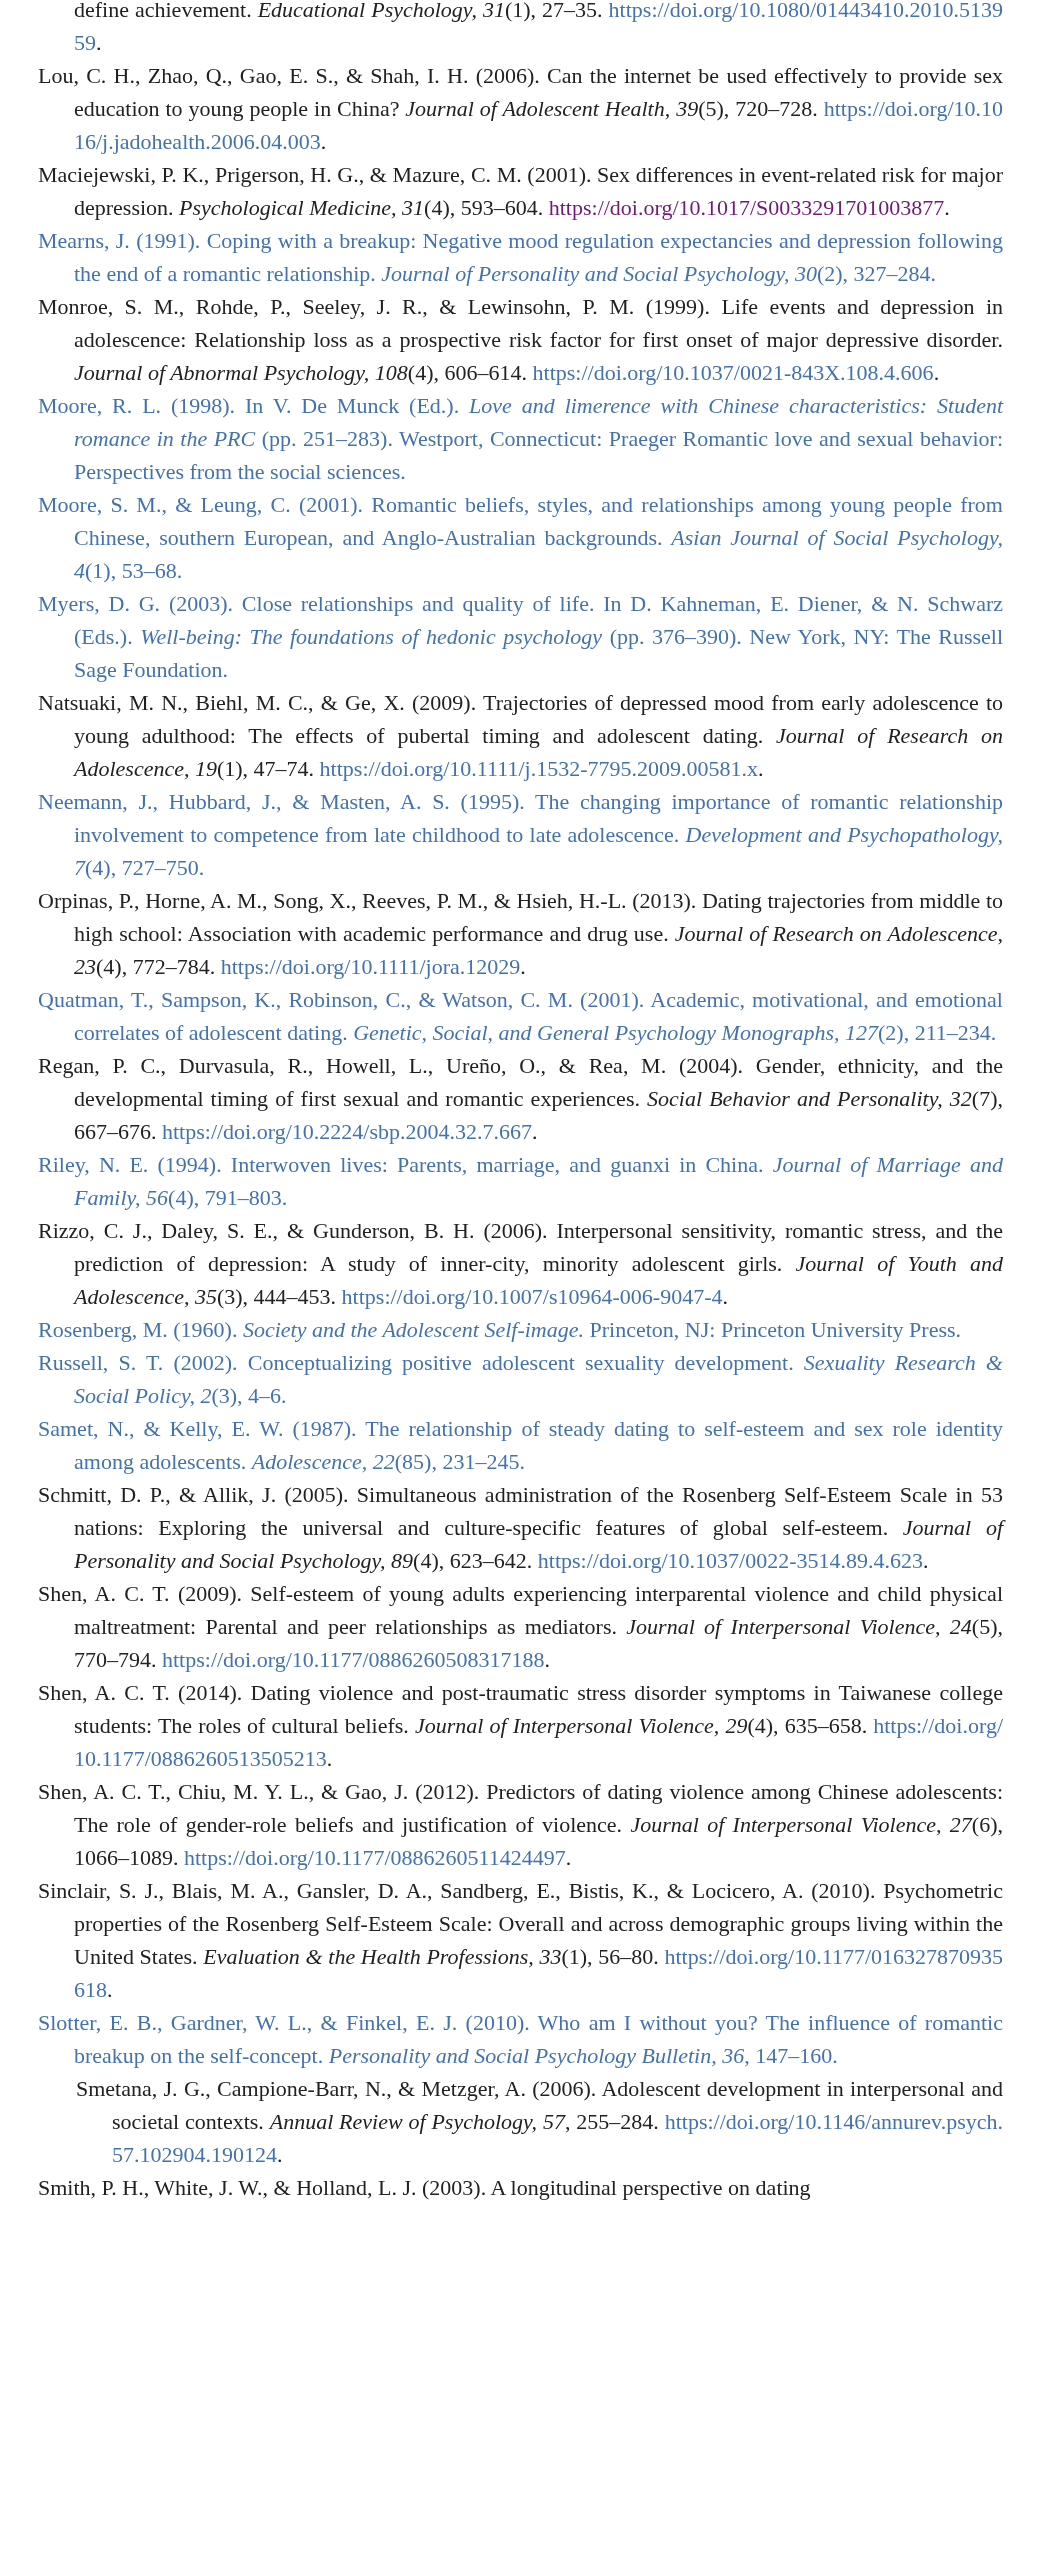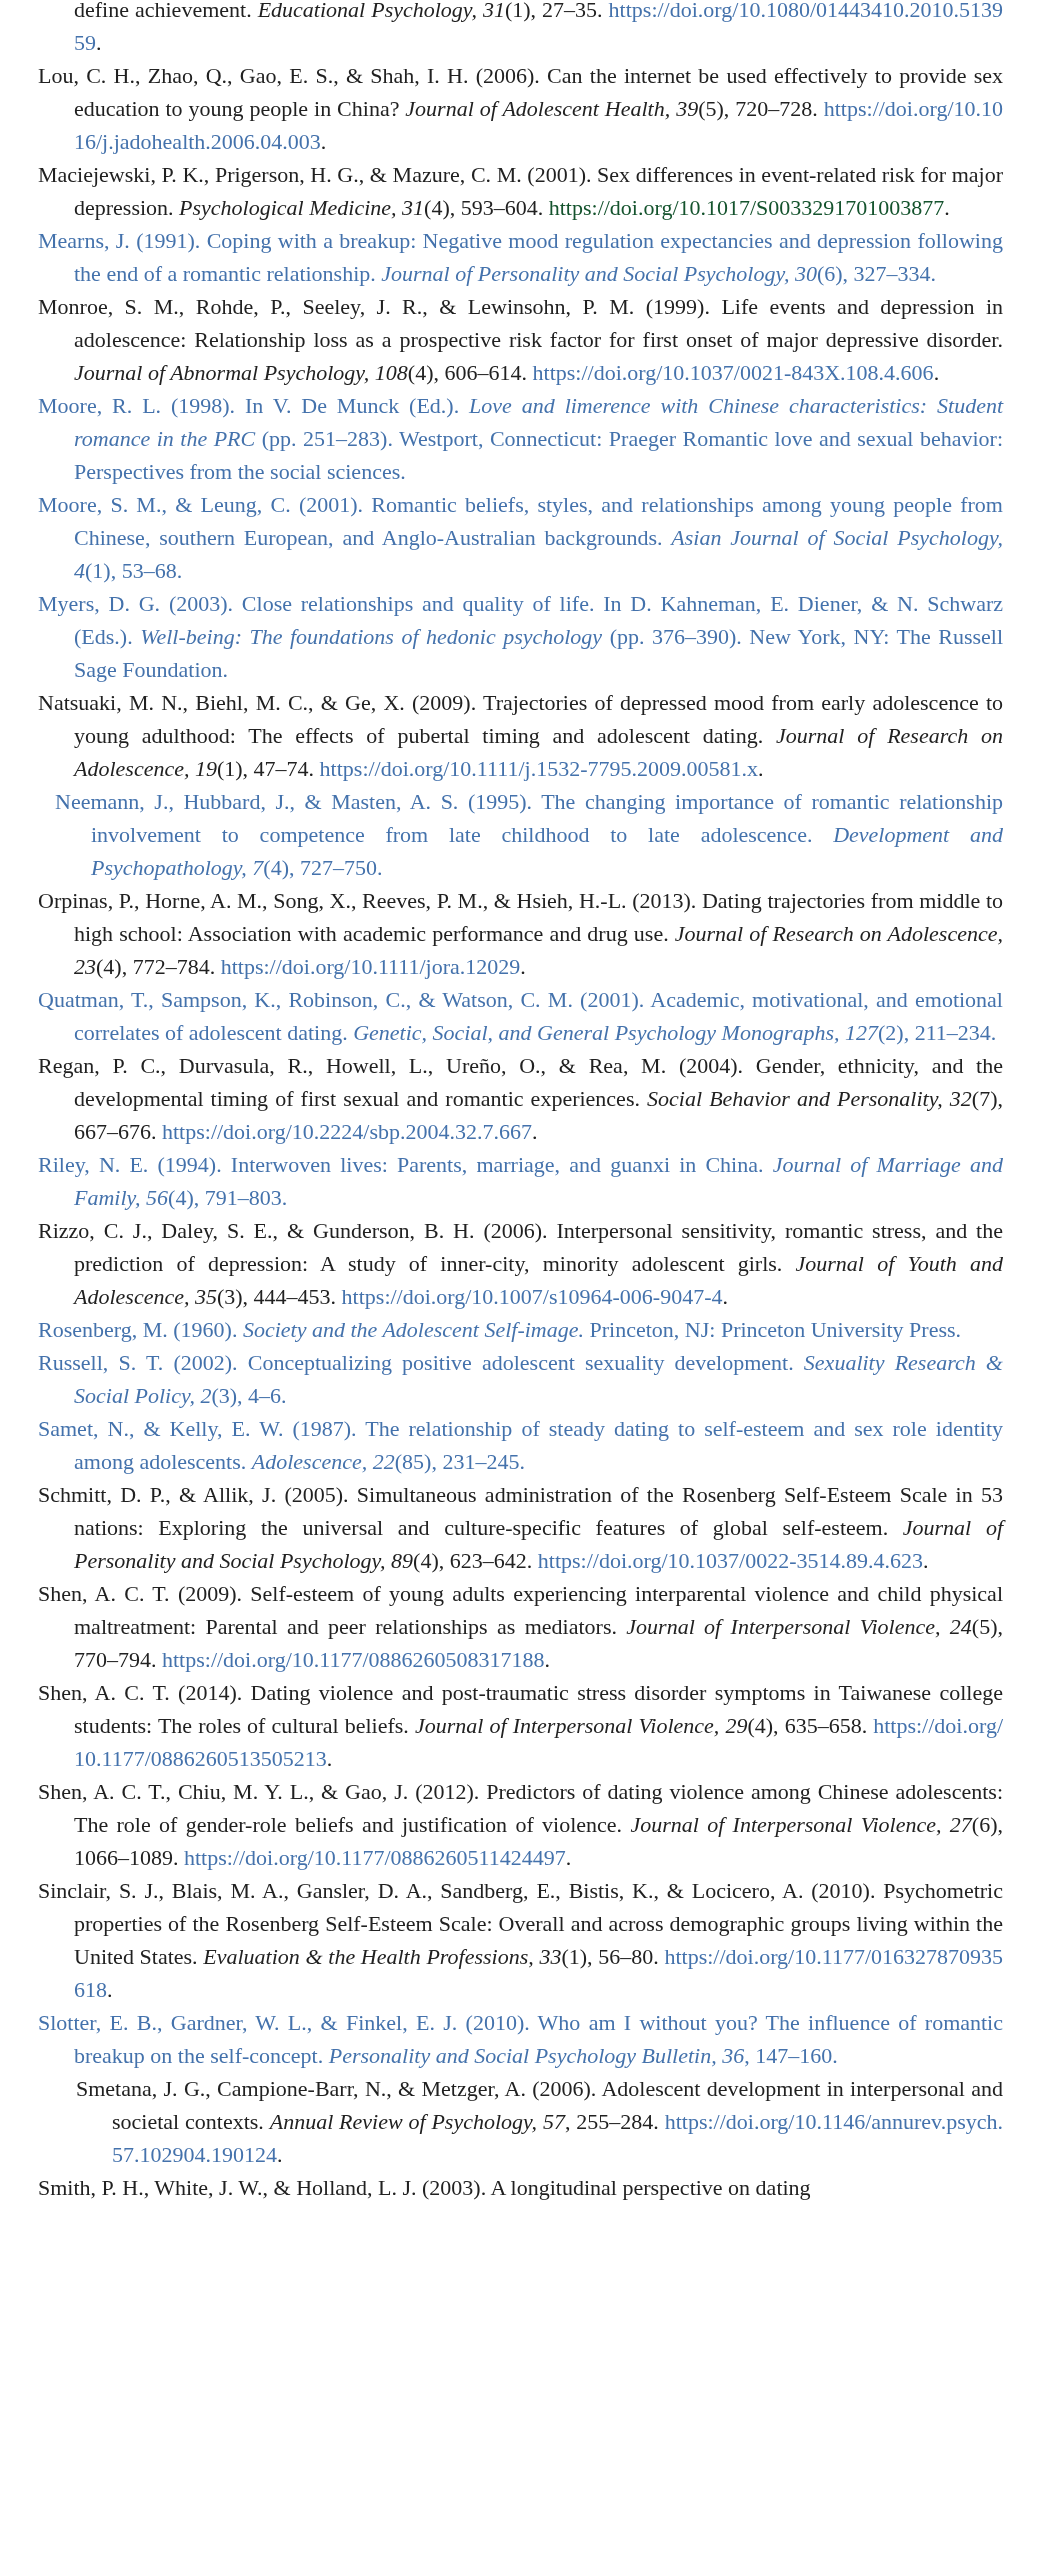--- a/index.html
+++ b/index.html
@@ -36,28 +36,28 @@
     word-break: break-all;
   }
 </style>
 </head>
 <body style="background: rgb(255, 255, 255);">
 
 <div class="page">
   <div>
       <p class="ref partial-top" style="color: rgb(33, 33, 33);"><span>define achievement. </span><span class="it">Educational Psychology, 31</span><span>(1), 27–35. </span><a class="doi" style="color: rgb(68, 114, 172);">https://doi.org/10.1080/01443410.2010.513959</a><span>.</span></p>
       <p class="ref" style="color: rgb(33, 33, 33);"><span>Lou, C. H., Zhao, Q., Gao, E. S., &amp; Shah, I. H. (2006). Can the internet be used effectively to provide sex education to young people in China? </span><span class="it">Journal of Adolescent Health, 39</span><span>(5), 720–728. </span><a class="doi" style="color: rgb(68, 114, 172);">https://doi.org/10.1016/j.jadohealth.2006.04.003</a><span>.</span></p>
-      <p class="ref" style="color: rgb(33, 33, 33);"><span>Maciejewski, P. K., Prigerson, H. G., &amp; Mazure, C. M. (2001). Sex differences in event-related risk for major depression. </span><span class="it">Psychological Medicine, 31</span><span>(4), 593–604. </span><a class="doi" style="color: #14532d;">https://doi.org/10.1017/S0033291701003877</a><span>.</span></p>
-      <p class="ref" style="color: rgb(68, 114, 172);"><span>Mearns, J. (1991). Coping with a breakup: Negative mood regulation expectancies and depression following the end of a romantic relationship. </span><span class="it">Journal of Personality and Social Psychology, 30</span><span>(6), 327–334.</span></p>
+      <p class="ref" style="color: rgb(33, 33, 33);"><span>Maciejewski, P. K., Prigerson, H. G., &amp; Mazure, C. M. (2001). Sex differences in event-related risk for major depression. </span><span class="it">Psychological Medicine, 31</span><span>(4), 593–604. </span><a class="doi" style="color: #701a75;">https://doi.org/10.1017/S0033291701003877</a><span>.</span></p>
+      <p class="ref" style="color: rgb(68, 114, 172);"><span>Mearns, J. (1991). Coping with a breakup: Negative mood regulation expectancies and depression following the end of a romantic relationship. </span><span class="it">Journal of Personality and Social Psychology, 30</span><span>(2), 327–284.</span></p>
       <p class="ref" style="color: rgb(33, 33, 33);"><span>Monroe, S. M., Rohde, P., Seeley, J. R., &amp; Lewinsohn, P. M. (1999). Life events and depression in adolescence: Relationship loss as a prospective risk factor for first onset of major depressive disorder. </span><span class="it">Journal of Abnormal Psychology, 108</span><span>(4), 606–614. </span><a class="doi" style="color: rgb(68, 114, 172);">https://doi.org/10.1037/0021-843X.108.4.606</a><span>.</span></p>
       <p class="ref" style="color: rgb(68, 114, 172);"><span>Moore, R. L. (1998). In V. De Munck (Ed.). </span><span class="it">Love and limerence with Chinese characteristics: Student romance in the PRC</span><span> (pp. 251–283). Westport, Connecticut: Praeger Romantic love and sexual behavior: Perspectives from the social sciences.</span></p>
       <p class="ref" style="color: rgb(68, 114, 172);"><span>Moore, S. M., &amp; Leung, C. (2001). Romantic beliefs, styles, and relationships among young people from Chinese, southern European, and Anglo-Australian backgrounds. </span><span class="it">Asian Journal of Social Psychology, 4</span><span>(1), 53–68.</span></p>
       <p class="ref" style="color: rgb(68, 114, 172);"><span>Myers, D. G. (2003). Close relationships and quality of life. In D. Kahneman, E. Diener, &amp; N. Schwarz (Eds.). </span><span class="it">Well-being: The foundations of hedonic psychology</span><span> (pp. 376–390). New York, NY: The Russell Sage Foundation.</span></p>
       <p class="ref" style="color: rgb(33, 33, 33);"><span>Natsuaki, M. N., Biehl, M. C., &amp; Ge, X. (2009). Trajectories of depressed mood from early adolescence to young adulthood: The effects of pubertal timing and adolescent dating. </span><span class="it">Journal of Research on Adolescence, 19</span><span>(1), 47–74. </span><a class="doi" style="color: rgb(68, 114, 172);">https://doi.org/10.1111/j.1532-7795.2009.00581.x</a><span>.</span></p>
-      <p class="ref" style="color: rgb(68, 114, 172); margin-left: 17px;"><span>Neemann, J., Hubbard, J., &amp; Masten, A. S. (1995). The changing importance of romantic relationship involvement to competence from late childhood to late adolescence. </span><span class="it">Development and Psychopathology, 7</span><span>(4), 727–750.</span></p>
+      <p class="ref" style="color: rgb(68, 114, 172);"><span>Neemann, J., Hubbard, J., &amp; Masten, A. S. (1995). The changing importance of romantic relationship involvement to competence from late childhood to late adolescence. </span><span class="it">Development and Psychopathology, 7</span><span>(4), 727–750.</span></p>
       <p class="ref" style="color: rgb(33, 33, 33);"><span>Orpinas, P., Horne, A. M., Song, X., Reeves, P. M., &amp; Hsieh, H.-L. (2013). Dating trajectories from middle to high school: Association with academic performance and drug use. </span><span class="it">Journal of Research on Adolescence, 23</span><span>(4), 772–784. </span><a class="doi" style="color: rgb(68, 114, 172);">https://doi.org/10.1111/jora.12029</a><span>.</span></p>
       <p class="ref" style="color: rgb(68, 114, 172);"><span>Quatman, T., Sampson, K., Robinson, C., &amp; Watson, C. M. (2001). Academic, motivational, and emotional correlates of adolescent dating. </span><span class="it">Genetic, Social, and General Psychology Monographs, 127</span><span>(2), 211–234.</span></p>
       <p class="ref" style="color: rgb(33, 33, 33);"><span>Regan, P. C., Durvasula, R., Howell, L., Ureño, O., &amp; Rea, M. (2004). Gender, ethnicity, and the developmental timing of first sexual and romantic experiences. </span><span class="it">Social Behavior and Personality, 32</span><span>(7), 667–676. </span><a class="doi" style="color: rgb(68, 114, 172);">https://doi.org/10.2224/sbp.2004.32.7.667</a><span>.</span></p>
       <p class="ref" style="color: rgb(68, 114, 172);"><span>Riley, N. E. (1994). Interwoven lives: Parents, marriage, and guanxi in China. </span><span class="it">Journal of Marriage and Family, 56</span><span>(4), 791–803.</span></p>
       <p class="ref" style="color: rgb(33, 33, 33);"><span>Rizzo, C. J., Daley, S. E., &amp; Gunderson, B. H. (2006). Interpersonal sensitivity, romantic stress, and the prediction of depression: A study of inner-city, minority adolescent girls. </span><span class="it">Journal of Youth and Adolescence, 35</span><span>(3), 444–453. </span><a class="doi" style="color: rgb(68, 114, 172);">https://doi.org/10.1007/s10964-006-9047-4</a><span>.</span></p>
       <p class="ref" style="color: rgb(68, 114, 172);"><span>Rosenberg, M. (1960). </span><span class="it">Society and the Adolescent Self-image.</span><span> Princeton, NJ: Princeton University Press.</span></p>
       <p class="ref" style="color: rgb(68, 114, 172);"><span>Russell, S. T. (2002). Conceptualizing positive adolescent sexuality development. </span><span class="it">Sexuality Research &amp; Social Policy, 2</span><span>(3), 4–6.</span></p>
       <p class="ref" style="color: rgb(68, 114, 172);"><span>Samet, N., &amp; Kelly, E. W. (1987). The relationship of steady dating to self-esteem and sex role identity among adolescents. </span><span class="it">Adolescence, 22</span><span>(85), 231–245.</span></p>
       <p class="ref" style="color: rgb(33, 33, 33);"><span>Schmitt, D. P., &amp; Allik, J. (2005). Simultaneous administration of the Rosenberg Self-Esteem Scale in 53 nations: Exploring the universal and culture-specific features of global self-esteem. </span><span class="it">Journal of Personality and Social Psychology, 89</span><span>(4), 623–642. </span><a class="doi" style="color: rgb(68, 114, 172);">https://doi.org/10.1037/0022-3514.89.4.623</a><span>.</span></p>
       <p class="ref" style="color: rgb(33, 33, 33);"><span>Shen, A. C. T. (2009). Self-esteem of young adults experiencing interparental violence and child physical maltreatment: Parental and peer relationships as mediators. </span><span class="it">Journal of Interpersonal Violence, 24</span><span>(5), 770–794. </span><a class="doi" style="color: rgb(68, 114, 172);">https://doi.org/10.1177/0886260508317188</a><span>.</span></p>

